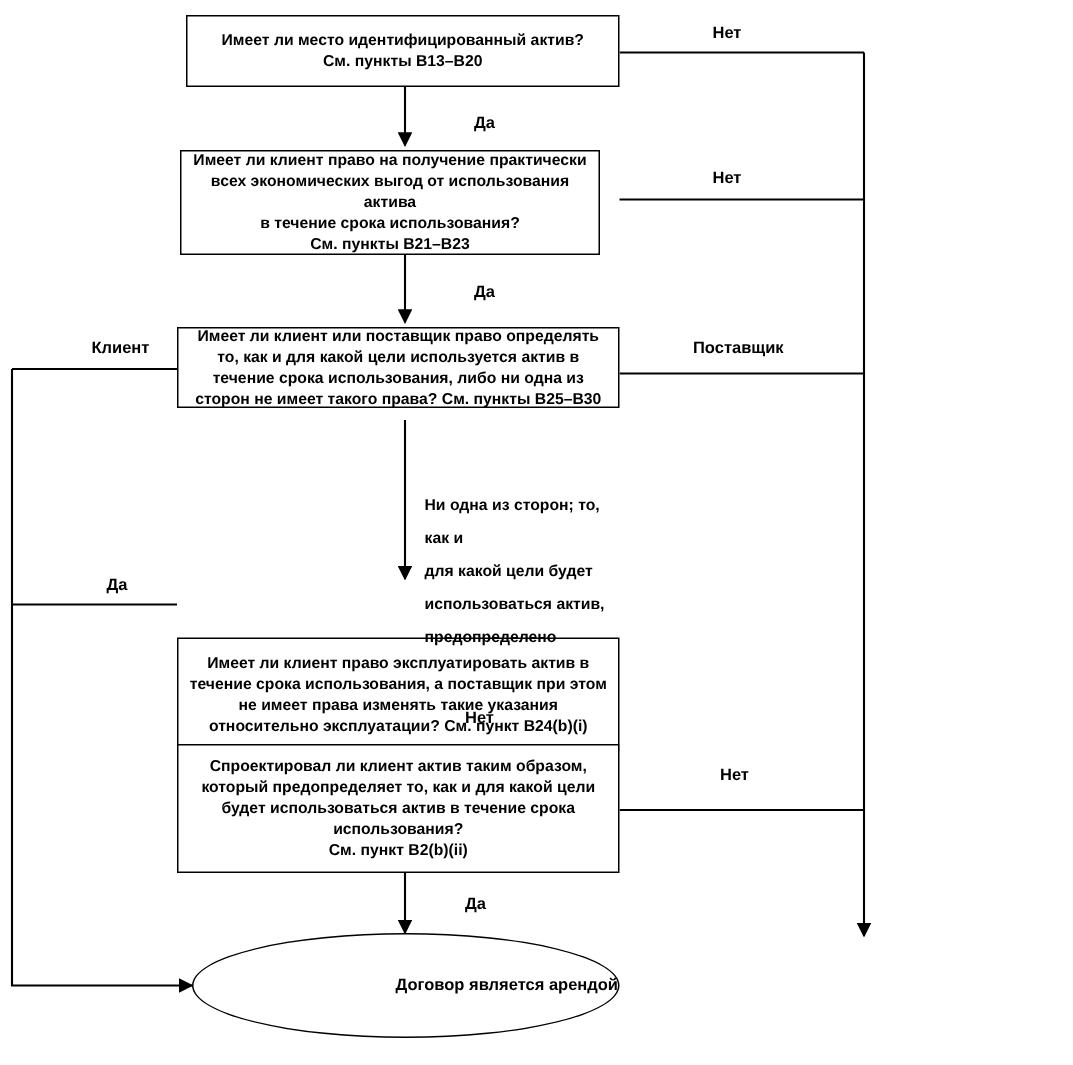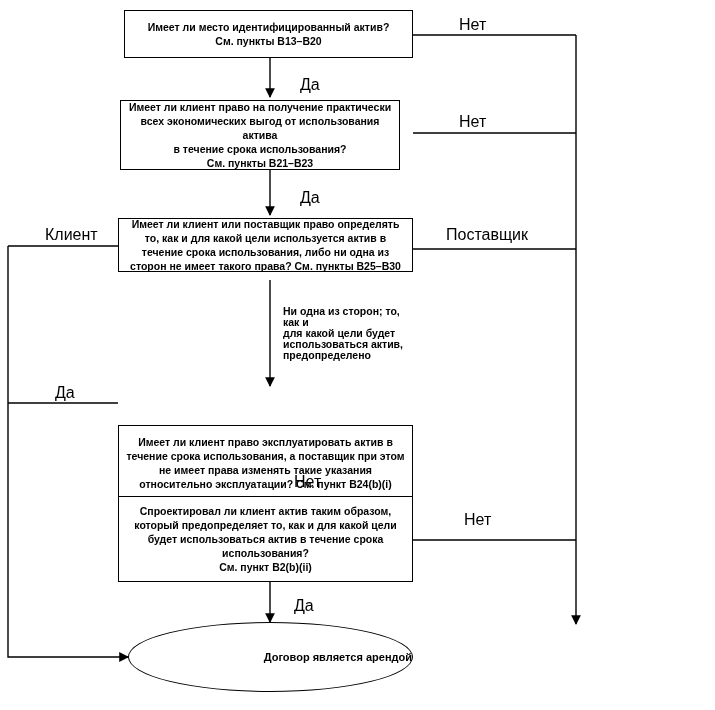--- a/index.html
+++ b/index.html
@@ -52,36 +52,38 @@
     align-items: center;
     justify-content: flex-end;
     text-align: center;
     font-size: 11px;
     color: #000000;
     font-weight: bold;
     z-index: 3;
   }
   .edge-label {
     position: absolute;
-    font-size: 16px;
+    font-size: 11px;
     color: #000000;
-    font-weight: normal;
+    font-weight: bold;
     white-space: nowrap;
     z-index: 4;
     background: transparent;
+    margin-left: 16px;
   }
   .note-label {
     position: absolute;
     font-size: 10.5px;
-    line-height: 11px;
+    line-height: 22px;
     color: #000000;
     font-weight: bold;
     white-space: pre-line;
     z-index: 4;
     text-align: left;
+    margin-top: 20px;
   }
 </style>
 </head>
 <body>
 
 <div id="canvas">
 
   <svg id="flow-svg" viewBox="0 0 715 710" xmlns="http://www.w3.org/2000/svg">
     <defs>
       <marker id="arrow" viewBox="0 0 10 10" refX="9" refY="5" markerWidth="7" markerHeight="7" orient="auto-start-reverse">

